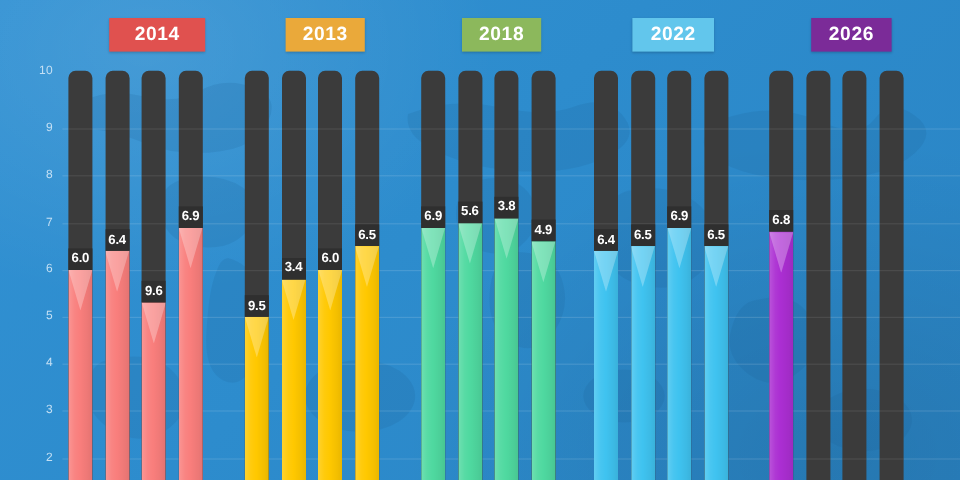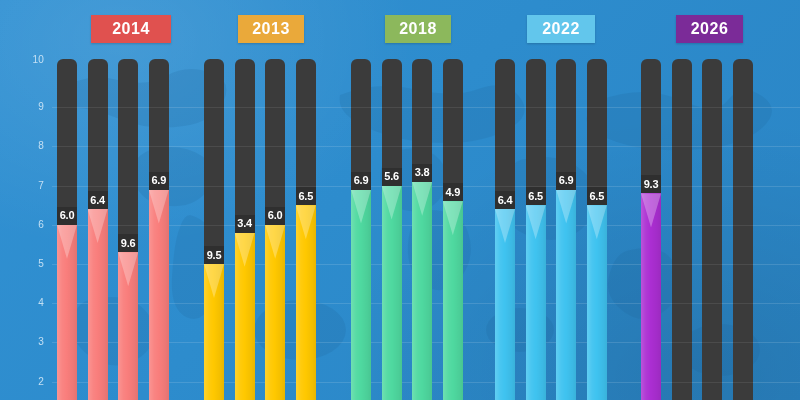--- a/index.html
+++ b/index.html
@@ -389,21 +389,21 @@
         <div class="trackline" style="top: 205px;"></div>
         <div class="trackline" style="top: 244.2px;"></div>
         <div class="trackline" style="top: 283.4px;"></div>
         <div class="trackline" style="top: 322.6px;"></div>
         <div class="fill" style="top: 134.44px;">
           <div class="body" style="background: rgb(171, 46, 210);"></div>
           <div class="sheen"></div>
           <div class="chev"></div>
         </div>
       </div>
-      <div class="vlabel" style="left: 641px; top: 175.44px; width: 20px;">9.3</div>
+      <div class="vlabel" style="left: 641px; top: 175.44px; width: 20px;">6.8</div>
       <div class="bar" style="left: 671.6px; top: 59px; height: 341px;">
         <div class="trackline" style="top: 48.2px;"></div>
         <div class="trackline" style="top: 87.4px;"></div>
         <div class="trackline" style="top: 126.6px;"></div>
         <div class="trackline" style="top: 165.8px;"></div>
         <div class="trackline" style="top: 205px;"></div>
         <div class="trackline" style="top: 244.2px;"></div>
         <div class="trackline" style="top: 283.4px;"></div>
         <div class="trackline" style="top: 322.6px;"></div>
       </div>

